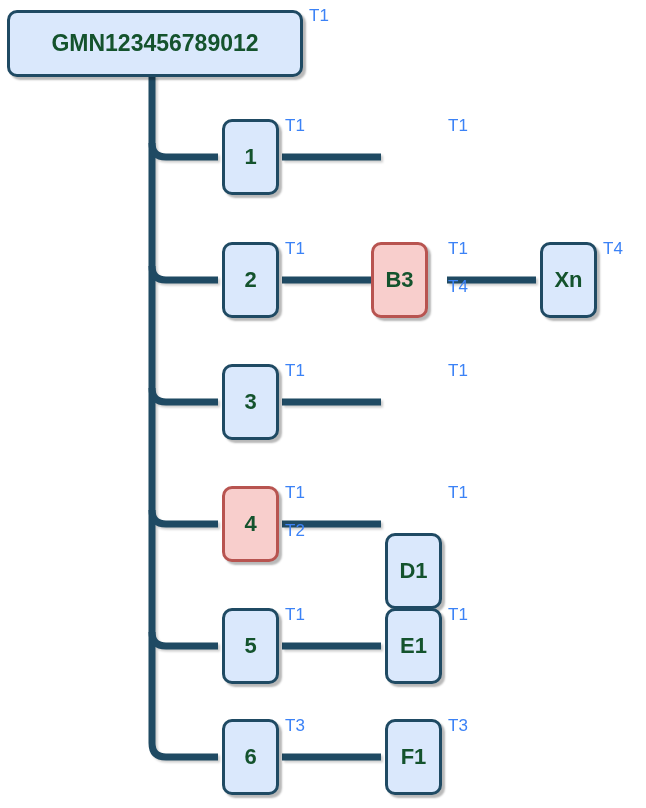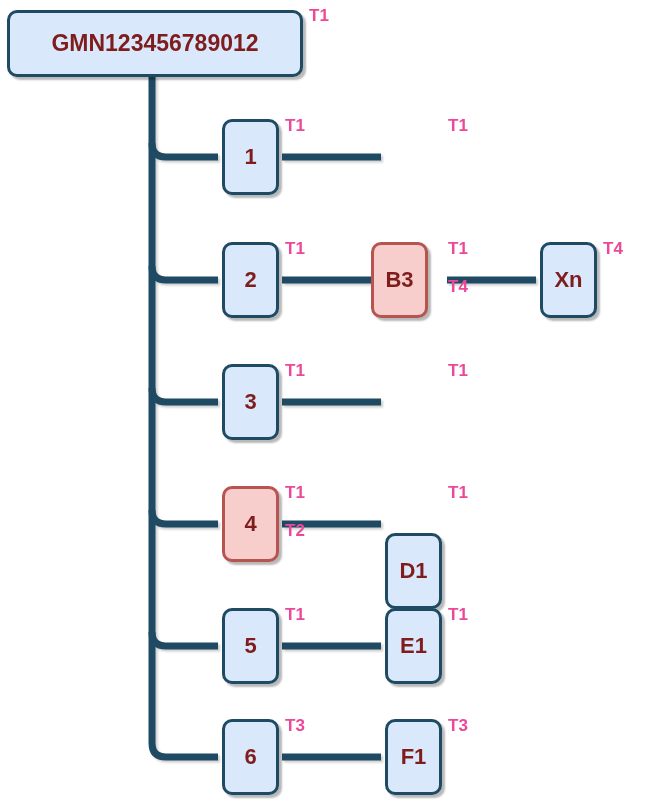--- a/index.html
+++ b/index.html
@@ -4,25 +4,25 @@
 <style>
   * { margin:0; padding:0; box-sizing:border-box; }
   html,body { background:#ffffff; font-family:"Liberation Sans", sans-serif; }
   .canvas { position:relative; width:646px; height:808px; background:#ffffff; overflow:hidden; }
   .connectors { position:absolute; left:0; top:0; width:646px; height:808px;
                 filter: drop-shadow(2px 2px 1px rgba(0,0,0,0.20)); }
   .connectors path { stroke:#1f4a63; stroke-width:7; fill:none; stroke-linejoin:round; }
   .node { position:absolute; display:flex; align-items:center; justify-content:center;
           background:#dae8fc; border:3px solid #1f4a63; border-radius:10px;
           box-shadow:3px 3px 2px rgba(0,0,0,0.28);
-          font-weight:700; color:#7f1d1d; cursor:default; }
+          font-weight:700; color:#14532d; cursor:default; }
   .node.highlight { background:#f8cecc; border-color:#b85450; }
   .node-root { left:7px; top:10px; width:296px; height:67px; font-size:23px; }
   .node-sm  { width:57px; height:76px; font-size:22px; }
-  .tag { position:absolute; font-size:17px; color:#ec4899; white-space:nowrap;font-weight:bold; }
+  .tag { position:absolute; font-size:17px; color:#3b82f6; white-space:nowrap; }
 </style>
 </head>
 <body>
 
 <div class="canvas">
 
   <svg class="connectors" viewBox="0 0 646 808" xmlns="http://www.w3.org/2000/svg">
     <defs>
       <marker id="arrow" viewBox="0 0 12 12" refX="10" refY="6" markerWidth="21" markerHeight="21" orient="auto" markerUnits="userSpaceOnUse">
         <path d="M1,1 L11,6 L1,11 Z" fill="#1f4a63" stroke="none" style="stroke-width:0"></path>

